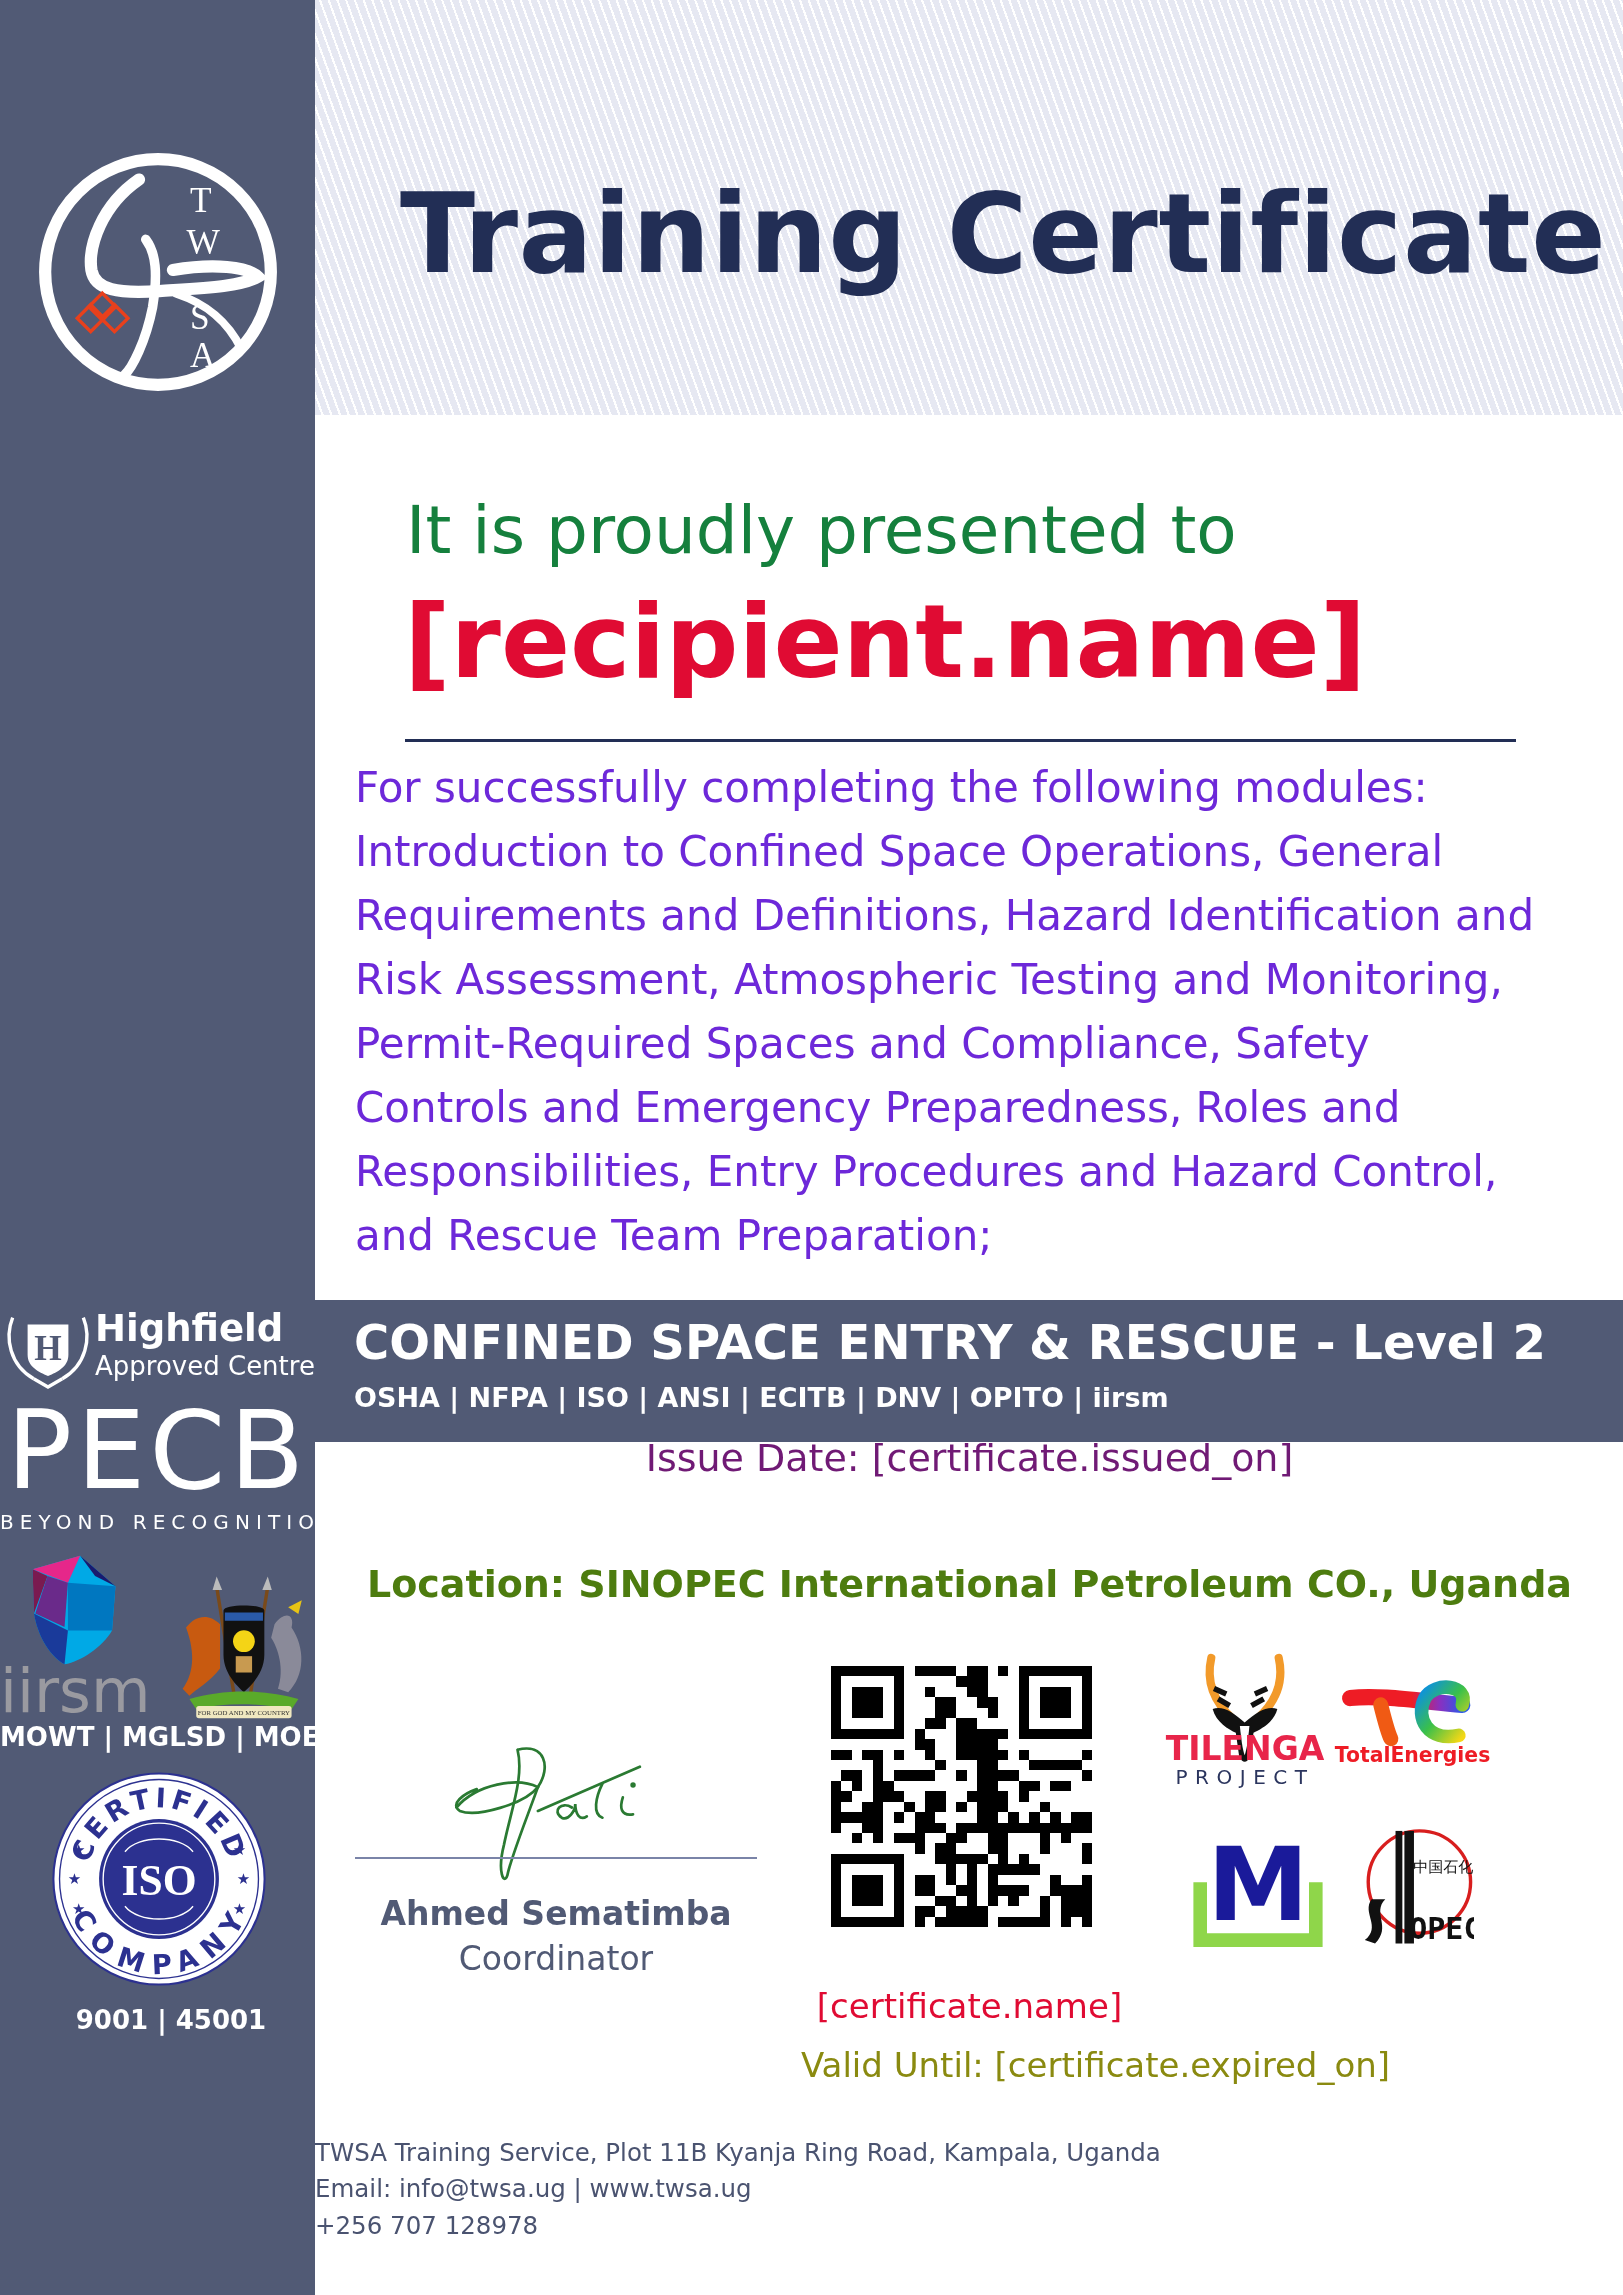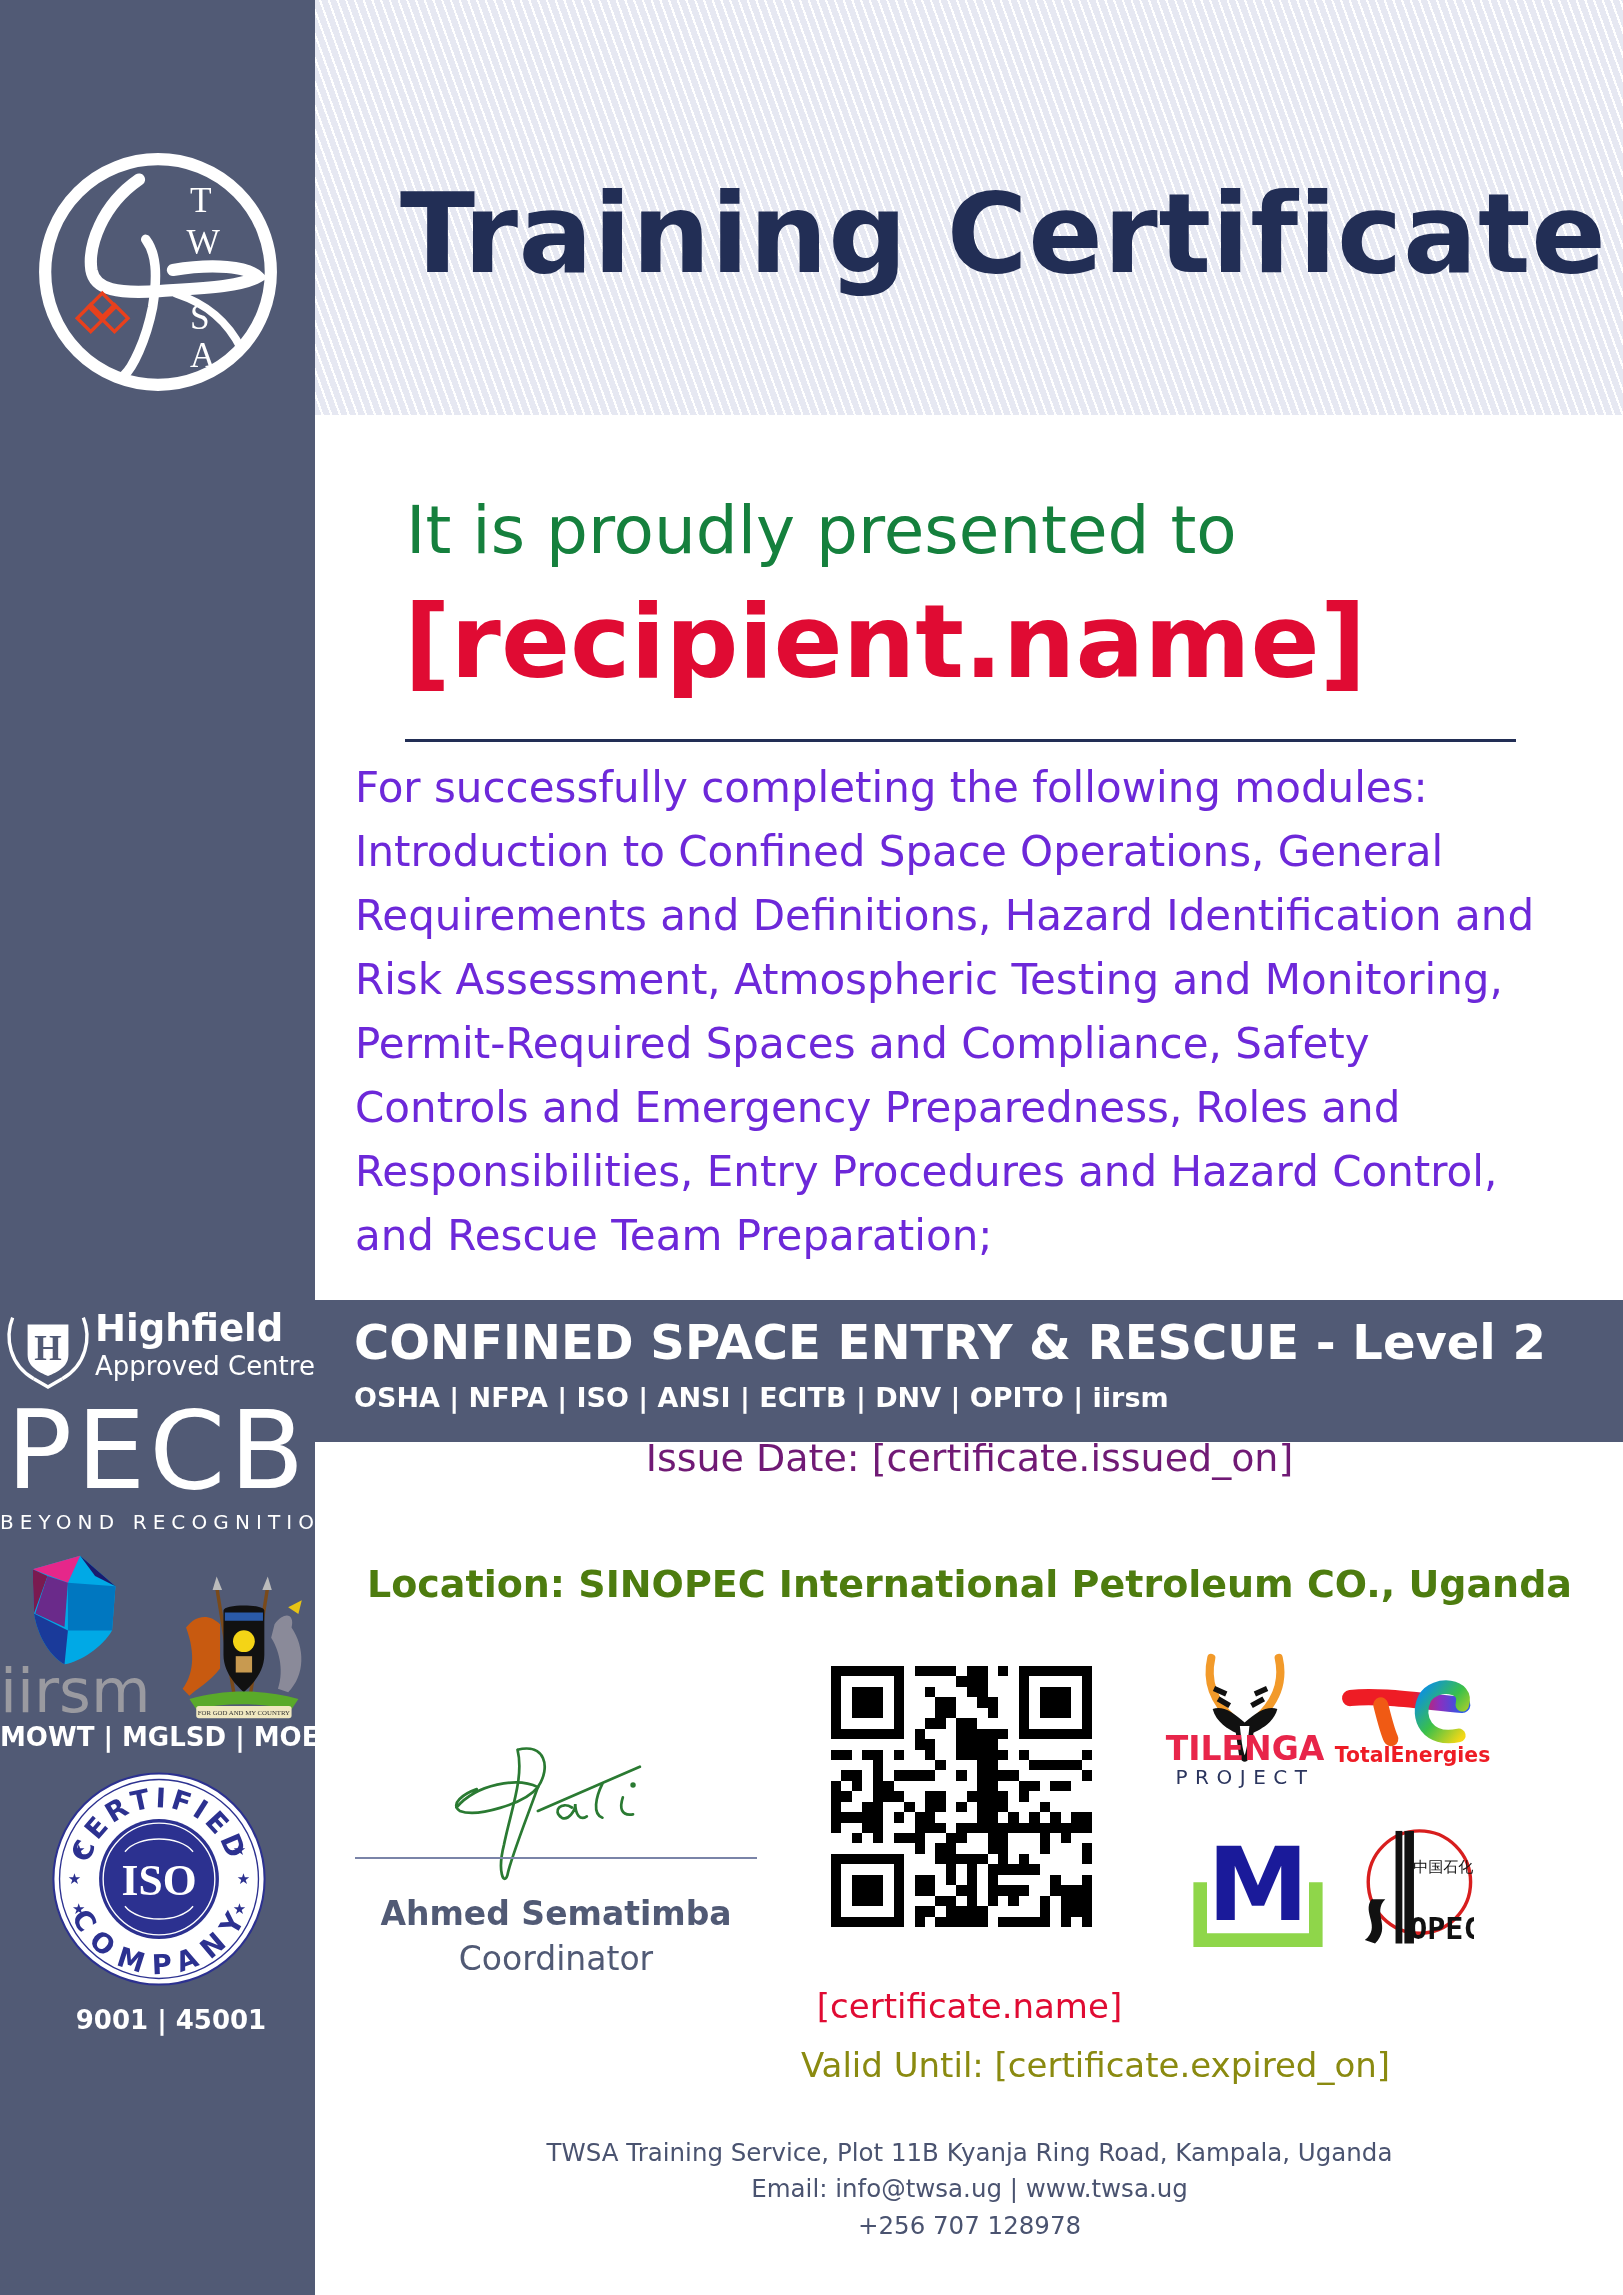--- a/index.html
+++ b/index.html
@@ -19,21 +19,21 @@
   #course-standards{left:354px;top:1382px;font-size:27px;font-weight:bold;color:#ffffff;white-space:nowrap;font-family:"DejaVu Sans",sans-serif;}
   #issue-date{left:315px;width:1309px;top:1436px;text-align:center;font-size:38px;color:#701a75;font-family:"DejaVu Sans",sans-serif;}
   #location{left:315px;width:1309px;top:1562px;text-align:center;font-size:38px;font-weight:bold;color:#4d7c0f;font-family:"DejaVu Sans",sans-serif;}
   #sig-line{left:355px;top:1857px;width:402px;height:2px;background:#7a84a8;}
   #signature{left:436px;top:1729px;width:231px;height:157px;}
   #signer-name{left:355px;width:402px;top:1894px;text-align:center;font-size:33px;font-weight:bold;color:#515a75;font-family:"DejaVu Sans",sans-serif;}
   #signer-role{left:355px;width:402px;top:1939px;text-align:center;font-size:33px;color:#515a75;font-family:"DejaVu Sans",sans-serif;}
   #qr{left:831px;top:1666px;width:261px;height:261px;}
   #uuid{left:315px;width:1309px;top:1986px;text-align:center;font-size:34px;color:#e00b33;font-family:"DejaVu Sans",sans-serif;}
   #valid{left:315px;width:1561px;top:2045px;text-align:center;font-size:34px;color:#8a8a10;font-family:"DejaVu Sans",sans-serif;}
-  .footer-line{left:315px;width:1309px;text-align:center;font-size:24.5px;color:#4a5370;font-family:"DejaVu Sans",sans-serif;}
+  .footer-line{left:315px;width:1309px;font-size:24.5px;color:#4a5370;font-family:"DejaVu Sans",sans-serif;}
   #footer-address{top:2138px;}
   #footer-contact{top:2174px;}
   #footer-phone{top:2211px;}
 
   
   #twsa-logo{left:37px;top:151px;width:242px;height:242px;}
   #highfield-name{left:95px;top:1307px;font-size:37px;font-weight:bold;color:#fff;white-space:nowrap;font-family:"DejaVu Sans",sans-serif;}
   #highfield-sub{left:95px;top:1351px;font-size:26px;color:#fff;white-space:nowrap;font-family:"DejaVu Sans",sans-serif;}
   #pecb-mark{left:0;top:1389px;width:315px;text-align:center;font-size:109px;font-weight:normal;color:#ffffff;letter-spacing:4.1px;font-family:"DejaVu Sans",sans-serif;line-height:123px;}
   #pecb-tag{left:0;top:1510px;width:315px;text-align:center;font-size:20px;color:#ffffff;letter-spacing:6.1px;white-space:nowrap;font-family:"DejaVu Sans",sans-serif;}

